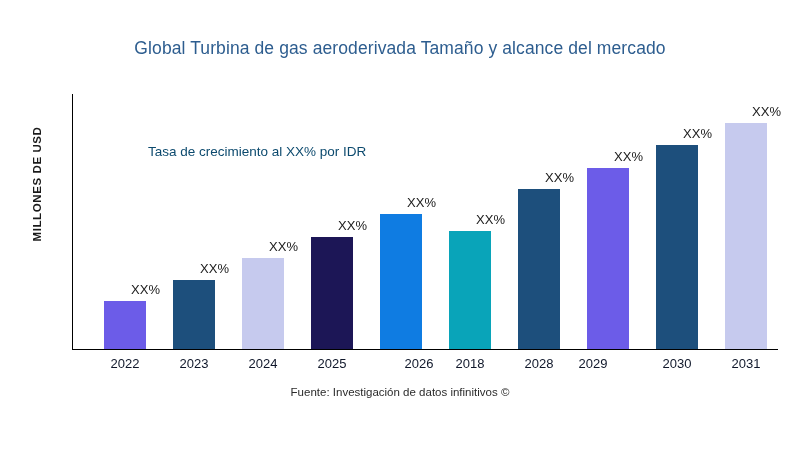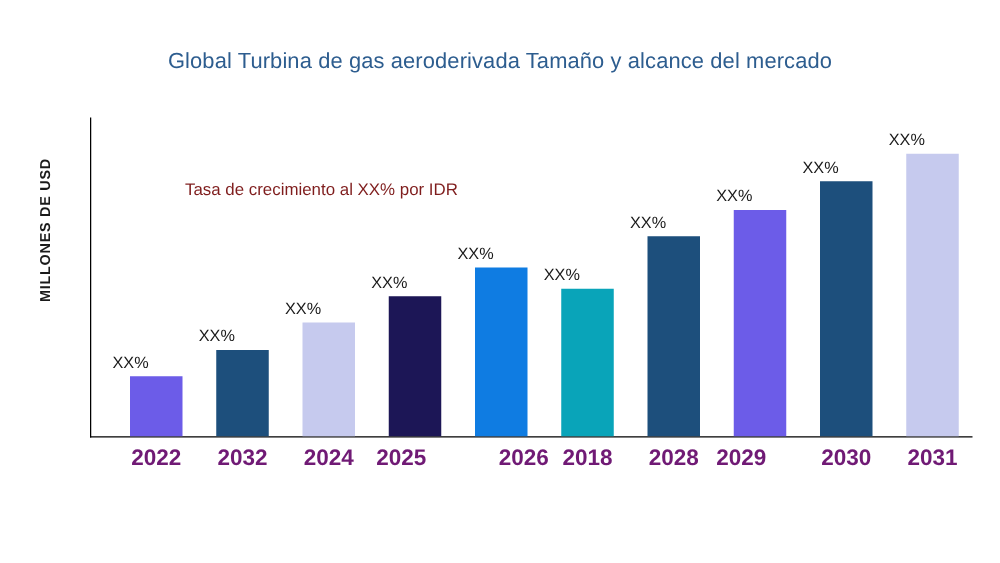--- a/index.html
+++ b/index.html
@@ -86,21 +86,21 @@
   .bar {
     position: absolute;
     bottom: 0;
     left: 0;
     width: 42px;
   }
   .bar-label {
     position: absolute;
     left: -14px;
     width: 70px;
-    text-align: left;
+    text-align: right;
     font-size: 13px;
     color: #1a1a1a;
     white-space: nowrap;
   }
 
   
   #growth-note {
     position: absolute;
     left: 148px;
     top: 144px;
@@ -108,23 +108,22 @@
     color: #f33a38;
     white-space: nowrap;
   }
 
   
   .xtick {
     position: absolute;
     top: 356px;
     width: 70px;
     text-align: center;
-    font-size: 18px;
-    color: #701a75;
-    font-weight: bold;
+    font-size: 13px;
+    color: #0f172a;
   }
 
   
   #source-note {
     position: absolute;
     left: 0;
     top: 386px;
     width: 800px;
     text-align: center;
     font-size: 11.5px;
@@ -181,28 +180,29 @@
           <div class="bar" title="2030" style="height: 203.789px; background: rgb(29, 79, 124);"></div>
           <div class="bar-label" style="bottom: 207.789px;">XX%</div>
         </div>
         <div class="bar-group" style="left: 653px;">
           <div class="bar" title="2031" style="height: 225.684px; background: rgb(198, 202, 238);"></div>
           <div class="bar-label" style="bottom: 229.684px;">XX%</div>
         </div>
       </div>
   </div>
 
-  <div id="growth-note" style="color: #7f1d1d;">Tasa de crecimiento al XX% por IDR</div>
+  <div id="growth-note" style="color: #0c4a6e;">Tasa de crecimiento al XX% por IDR</div>
 
   <div id="xticks">
       <div class="xtick" style="left: 90px;">2022</div>
-      <div class="xtick" style="left: 159px;">2032</div>
+      <div class="xtick" style="left: 159px;">2023</div>
       <div class="xtick" style="left: 228px;">2024</div>
-      <div class="xtick" style="left: 286px;">2025</div>
+      <div class="xtick" style="left: 297px;">2025</div>
       <div class="xtick" style="left: 384px;">2026</div>
       <div class="xtick" style="left: 435px;">2018</div>
       <div class="xtick" style="left: 504px;">2028</div>
       <div class="xtick" style="left: 558px;">2029</div>
       <div class="xtick" style="left: 642px;">2030</div>
       <div class="xtick" style="left: 711px;">2031</div>
     </div>
 
+  <div id="source-note">Fuente: Investigación de datos infinitivos ©</div>
 </div>
 
 </body></html>

